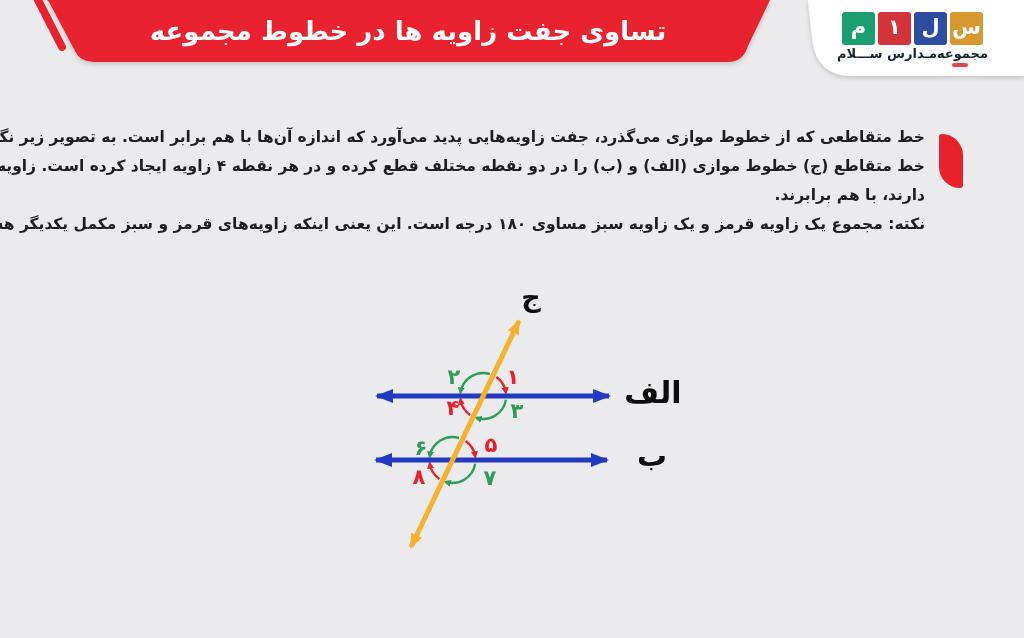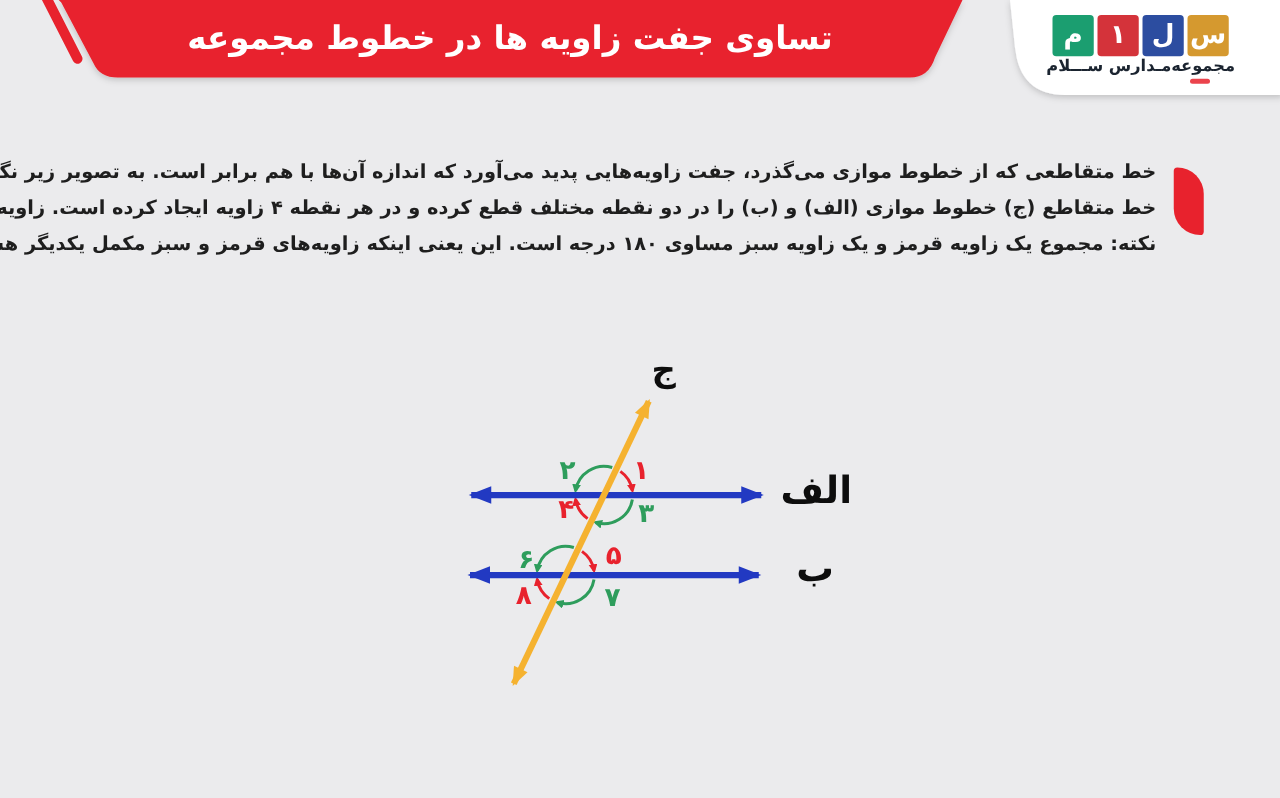--- a/index.html
+++ b/index.html
@@ -93,20 +93,21 @@
   </div>
   <div class="logo-caption">مجموعه‌مـدارس ســـلام</div>
   <div class="logo-stamp"></div>
 </div>
 
 <div class="abs leaf"></div>
 
 <div class="abs intro">
   <div class="line">خط متقاطعی که از خطوط موازی می‌گذرد، جفت زاویه‌هایی پدید می‌آورد که اندازه آن‌ها با هم برابر است. به تصویر زیر نگاه کنید. در این تصویر،</div>
   <div class="line">خط متقاطع (ج)  خطوط موازی (الف) و (ب) را در دو نقطه مختلف قطع کرده و در هر نقطه ۴ زاویه ایجاد کرده است. زاویه‌هایی که رنگ مشابهی</div>
+  <div class="line">دارند، با هم برابرند.</div>
   <div class="line">نکته: مجموع یک زاویه قرمز و یک زاویه سبز مساوی ۱۸۰ درجه است. این یعنی اینکه زاویه‌های قرمز و سبز مکمل یکدیگر هستند.</div>
 </div>
 
 <div class="abs diagram">
   <svg width="380" height="310" viewBox="0 0 380 310">
     <defs>
       <marker id="mb" markerUnits="userSpaceOnUse" markerWidth="22" markerHeight="18" refX="17" refY="8" orient="auto-start-reverse">
         <path d="M1,1 L19,8 L1,15 Z" style="fill:var(--blue);"></path>
       </marker>
       <marker id="my" markerUnits="userSpaceOnUse" markerWidth="19" markerHeight="16" refX="14" refY="7" orient="auto-start-reverse">

